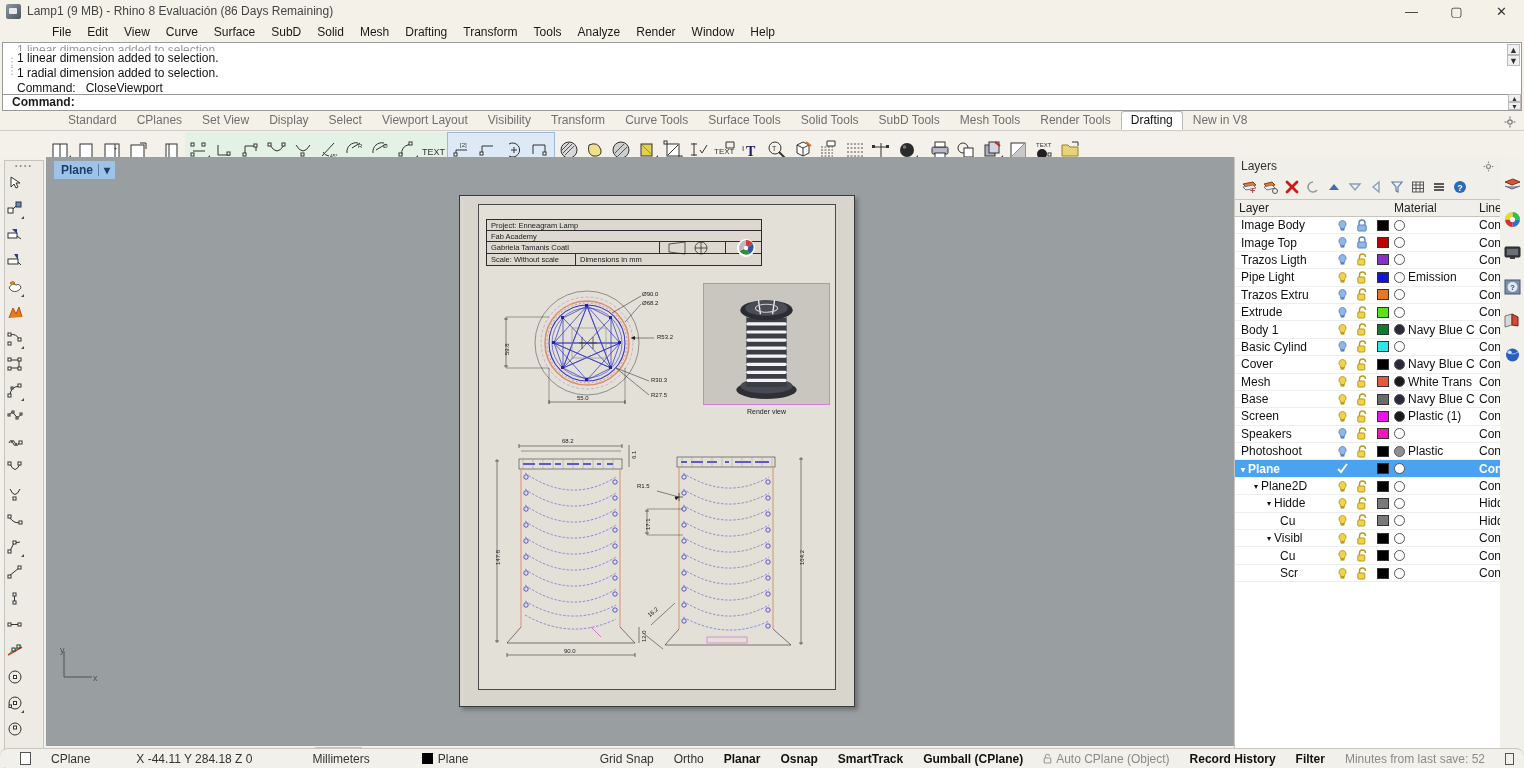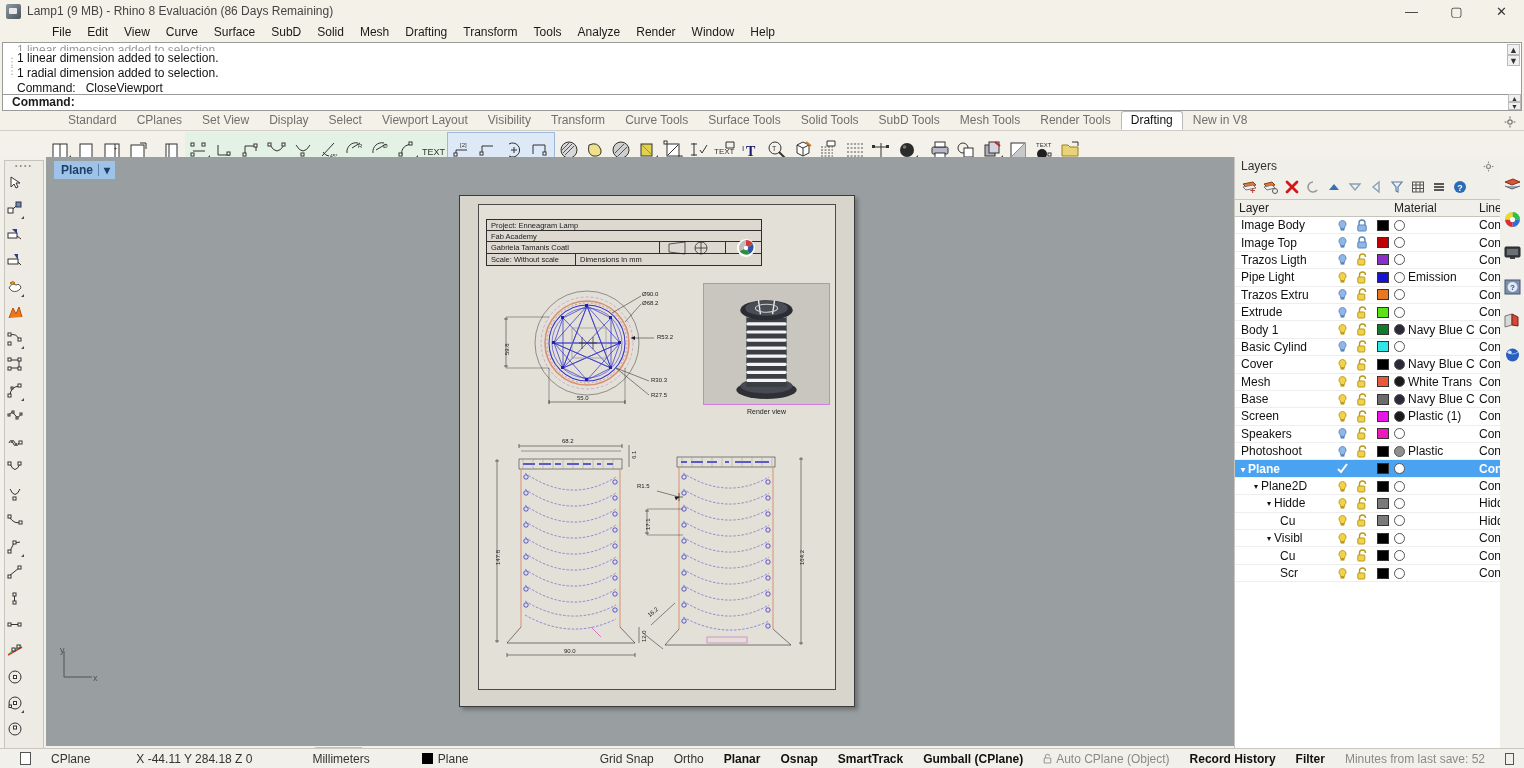--- a/index.html
+++ b/index.html
@@ -167,21 +167,21 @@
   .lp-scroll .thumb{ position:absolute; left:4px; top:2px; width:160px; height:6px; background:#c9c7c0; border-radius:3px;}
 
   
   .rightstrip{ width:24px; background:#f2f0ea; display:flex; flex-direction:column; align-items:center; padding-top:18px; gap:14px;}
   .rs-btn{ width:20px;height:20px;display:flex;align-items:center;justify-content:center;}
 
   
   .statusbar{
     position:absolute; left:0; bottom:0; width:1524px; height:20px;
     background:#f2f0ea; border-top:1px solid #c9c7c0; display:flex; align-items:center;
-    font-size:12px; color:#333; padding-left:10px;
+    font-size:12px; color:#333; padding-left:10px;border-radius:8px;
   }
   .sb-item{ padding:0 10px; white-space:nowrap;}
   .sb-item.b{ font-weight:bold; color:#111;}
   .sb-item.dim{ color:#8a8a8a;}
   .sb-sw{ width:11px;height:11px;background:#000;display:inline-block;vertical-align:-1px;margin-right:5px;}
   .sb-right{ margin-left:auto; display:flex; align-items:center;}
 </style>
 </head>
 <body>
 

